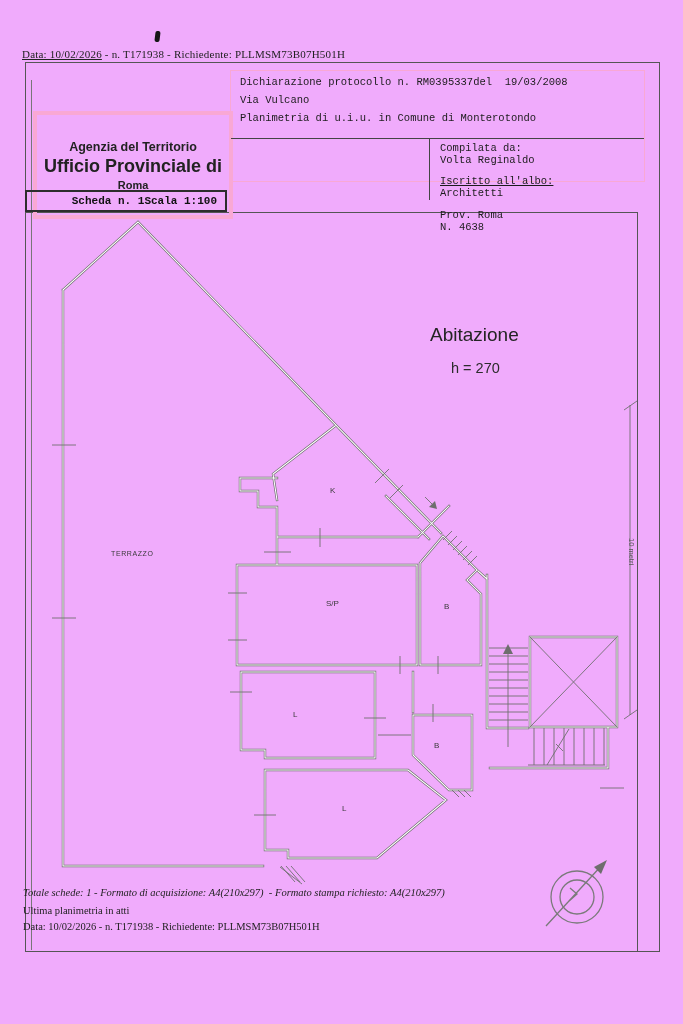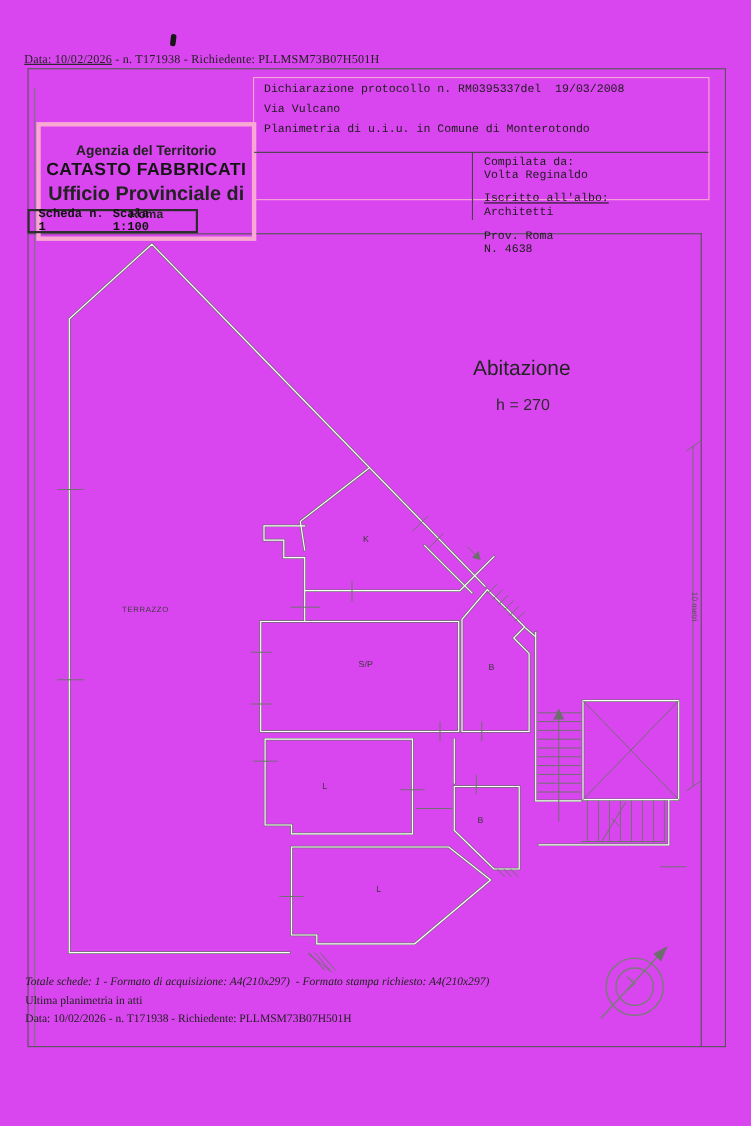--- a/index.html
+++ b/index.html
@@ -1,16 +1,16 @@
 <!DOCTYPE html>
 <html><head>
 <meta charset="utf-8">
 <style>
   html,body{margin:0;padding:0;background:#e8e8e8;}
-  .page{position:relative;width:683px;height:1024px;background:#d946ef;overflow:hidden;
+  .page{position:relative;width:683px;height:1024px;background:#f0abfc;overflow:hidden;
         font-family:"Liberation Sans",sans-serif;color:#1f1f1f;}
   .abs{position:absolute;}
   .serif{font-family:"Liberation Serif",serif;}
   .mono{font-family:"Liberation Mono","DejaVu Sans Mono",monospace;}
   .pre{white-space:pre;}
 
   
   .outer-frame{left:25px;top:62px;width:633px;height:888px;border:1px solid #555;}
   .left-inner-line{left:31px;top:80px;width:0;height:870px;border-left:1px solid #777;}
   .plan-frame{left:25px;top:212px;width:612px;height:738px;border-top:1px solid #555;border-right:1px solid #555;}
@@ -22,21 +22,21 @@
 
   
   .hdr-box{left:33px;top:79px;width:192px;height:100px;border:4px solid #f9a8d4;
            display:flex;flex-direction:column;align-items:center;justify-content:center;text-align:center;margin-top:32px;}
   .hdr-l1{font-size:12.5px;font-weight:600;color:#222;}
   .hdr-l2{font-size:16px;font-weight:700;letter-spacing:.4px;margin-top:2px;color:#151515;}
   .hdr-l3{font-size:18px;font-weight:600;margin-top:2px;color:#222;}
   .hdr-l4{font-size:11px;font-weight:600;margin-top:2px;color:#222;}
 
   
-  .scheda-box{left:25px;top:190px;width:155px;height:22px;border:2px solid #2d2d2d;box-sizing:border-box;
+  .scheda-box{left:25px;top:190px;width:202px;height:22px;border:2px solid #2d2d2d;box-sizing:border-box;
               display:flex;align-items:center;justify-content:flex-end;padding:0 8px;
               font-size:11px;font-weight:600;color:#111;}
 
   
   .decl-box{left:230px;top:70px;width:415px;height:112px;border:1px solid #f9a8d4;box-sizing:border-box;font-size:10.5px;color:#1c1c1c;}
   .decl-top{height:68px;box-sizing:border-box;padding:5px 9px;border-bottom:1px solid #444;}
   .decl-top div{margin-bottom:6px;}
   .decl-bottom{display:flex;height:61px;}
   .decl-bottom-left{width:198px;border-right:1px solid #444;}
   .decl-bottom-right{flex:1;padding:3px 9px 4px 10px;position:relative;line-height:1.18;}
@@ -70,21 +70,20 @@
   <div class="abs ink-blob"></div>
 
   <div class="abs top-meta serif"><span class="u">Data: 10/02/2026</span><span> - n. T171938 - Richiedente: PLLMSM73B07H501H</span></div>
 
   <div class="abs outer-frame"></div>
   <div class="abs left-inner-line"></div>
   <div class="abs plan-frame"></div>
 
   <div class="abs hdr-box">
     <div class="hdr-l1">Agenzia del Territorio</div>
-    <div class="hdr-l2">CATASTO FABBRICATI</div>
     <div class="hdr-l3">Ufficio Provinciale di</div>
     <div class="hdr-l4">Roma</div>
   </div>
 
   <div class="abs scheda-box mono">
     <span>Scheda n. 1</span>
     <span>Scala 1:100</span>
   </div>
 
   <div class="abs decl-box mono">

